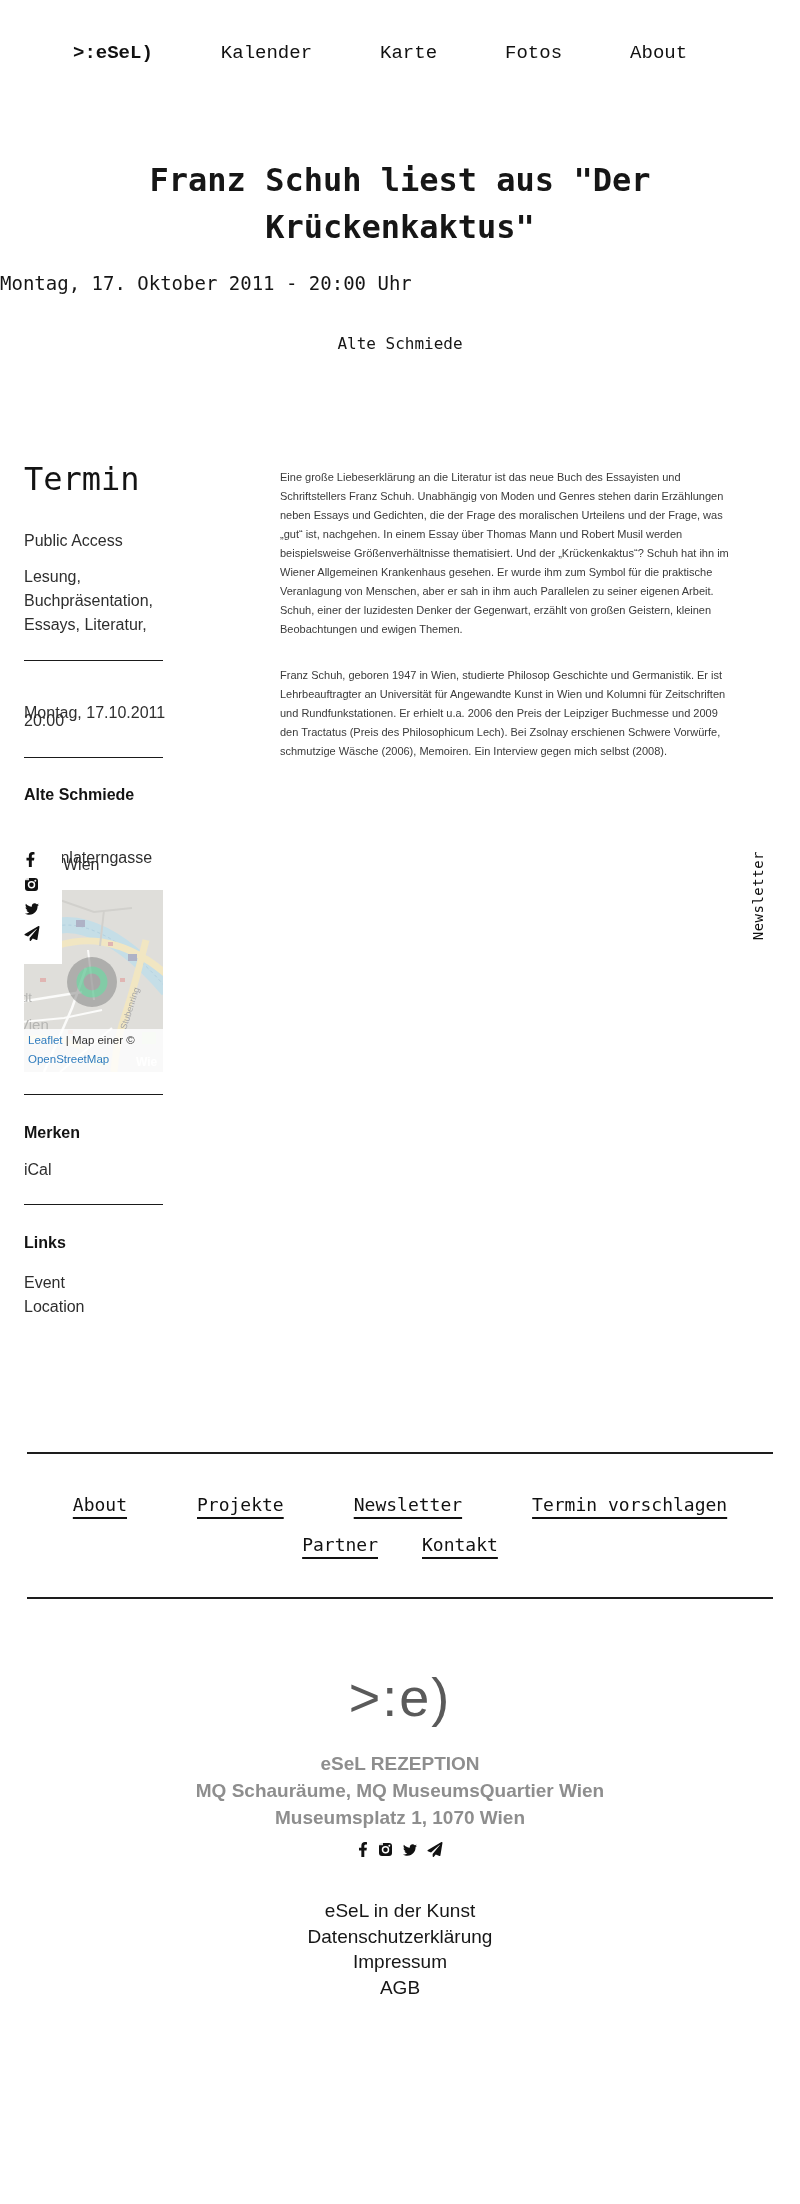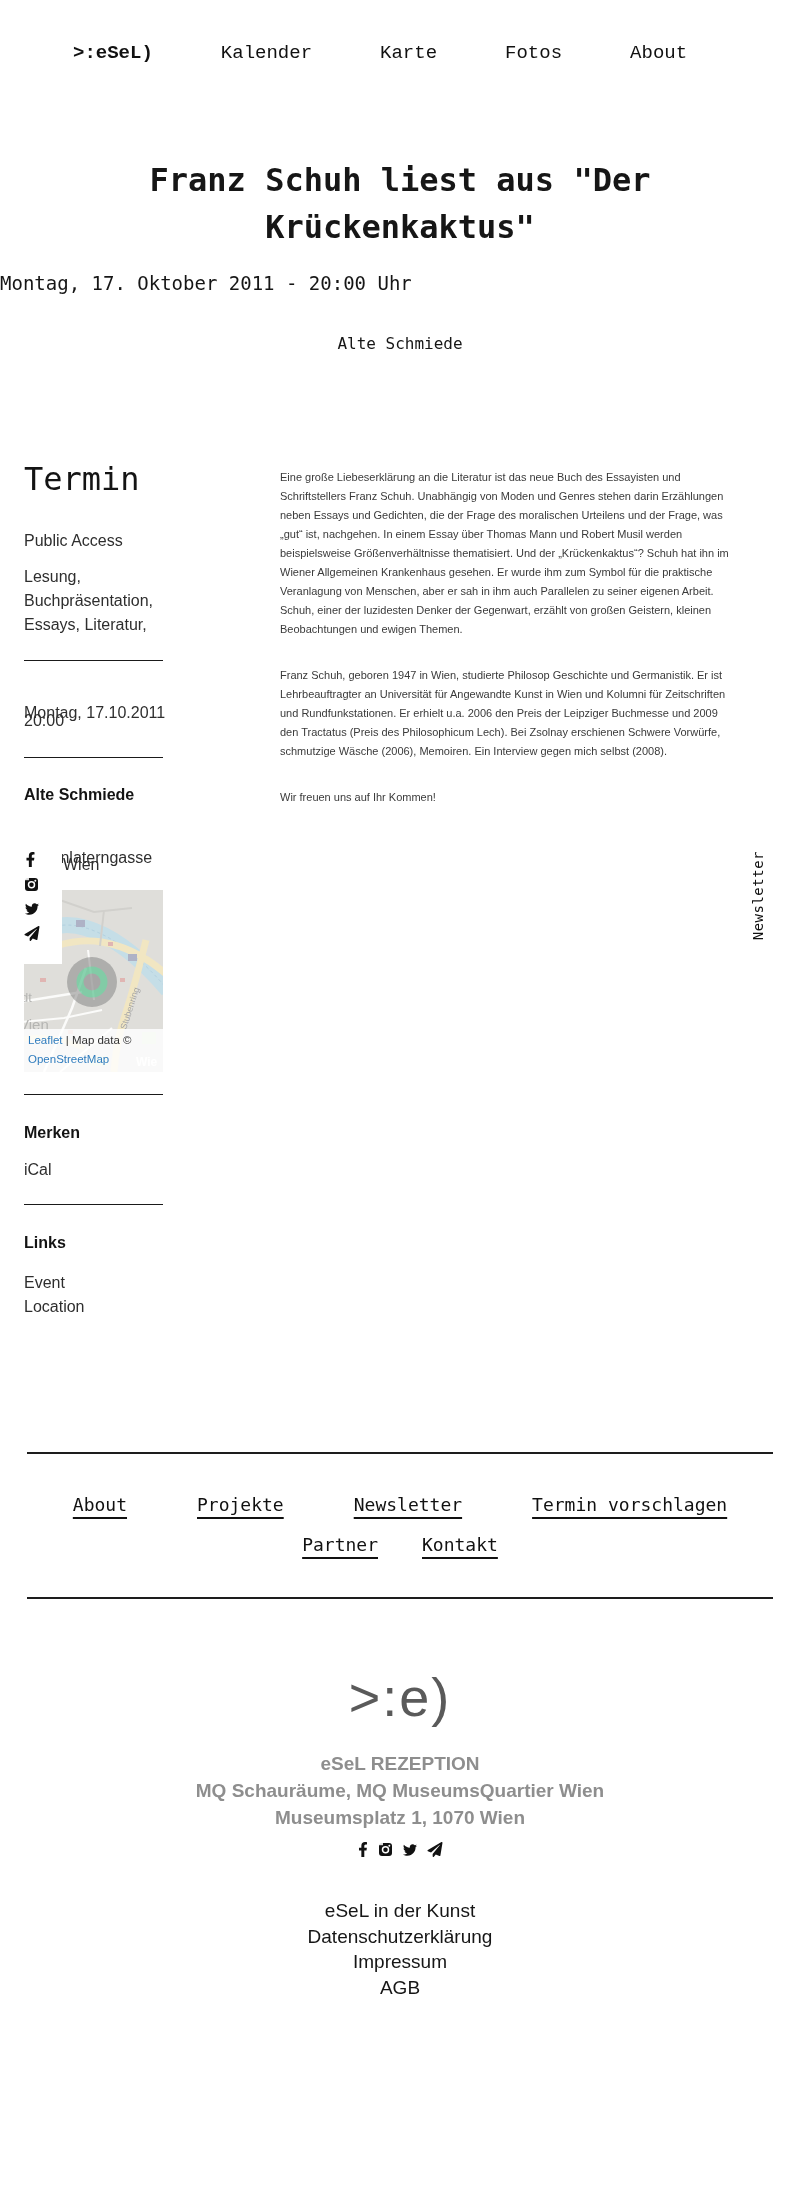--- a/index.html
+++ b/index.html
@@ -142,37 +142,36 @@
       <rect x="96" y="88" width="5" height="4" fill="#d9a3a0"></rect>
       <rect x="44" y="140" width="5" height="4" fill="#d9a3a0"></rect>
       <rect x="84" y="52" width="5" height="4" fill="#d9a3a0"></rect>
       <circle cx="68" cy="92" r="25" fill="#5d5d5d" opacity=".5"></circle>
       <circle cx="68" cy="92" r="12" fill="#8a8a8a" opacity=".5" stroke="#2de58c" stroke-width="7"></circle>
       <text x="-3" y="112" font-size="13" fill="#a3a3a0" font-family="Liberation Sans, sans-serif">dt</text>
       <text x="-5" y="140" font-size="15" fill="#a3a3a0" font-family="Liberation Sans, sans-serif">Vien</text>
       <text x="112" y="176" font-size="12" font-weight="bold" fill="#ffffff" font-family="Liberation Sans, sans-serif">Wie</text>
       <text transform="translate(102 140) rotate(-72)" font-size="9" fill="#8f8f8f" font-family="Liberation Sans, sans-serif">Stubenring</text>
     </svg>
-    <div class="map-attr"><a>Leaflet</a><span> | Map data © </span><a>OpenStreetMap</a></div>
+    <div class="map-attr"><a>Leaflet</a><span> | Map einer © </span><a>OpenStreetMap</a></div>
   </div>
 
   <hr class="sb-rule" style="top:1094px;">
   <div class="sb sb-bold" style="top:1124px;">Merken</div>
   <div class="sb" style="top:1161px;"><a>iCal</a></div>
   <hr class="sb-rule" style="top:1204px;">
   <div class="sb sb-bold" style="top:1234px;">Links</div>
   <div class="sb" style="top:1271px;line-height:24px;">
     <a>Event</a><br>
     <a>Location</a>
   </div>
 
   <div class="article">
     <p>Eine große Liebeserklärung an die Literatur ist das neue Buch des Essayisten und Schriftstellers Franz Schuh. Unabhängig von Moden und Genres stehen darin Erzählungen neben Essays und Gedichten, die der Frage des moralischen Urteilens und der Frage, was „gut“ ist, nachgehen. In einem Essay über Thomas Mann und Robert Musil werden beispielsweise Größenverhältnisse thematisiert. Und der „Krückenkaktus“? Schuh hat ihn im Wiener Allgemeinen Krankenhaus gesehen. Er wurde ihm zum Symbol für die praktische Veranlagung von Menschen, aber er sah in ihm auch Parallelen zu seiner eigenen Arbeit. Schuh, einer der luzidesten Denker der Gegenwart, erzählt von großen Geistern, kleinen Beobachtungen und ewigen Themen.</p>
     <p>Franz Schuh, geboren 1947 in Wien, studierte Philosop Geschichte und Germanistik. Er ist Lehrbeauftragter an Universität für Angewandte Kunst in Wien und Kolumni für Zeitschriften und Rundfunkstationen. Er erhielt u.a. 2006 den Preis der Leipziger Buchmesse und 2009 den Tractatus (Preis des Philosophicum Lech). Bei Zsolnay erschienen Schwere Vorwürfe, schmutzige Wäsche (2006), Memoiren. Ein Interview gegen mich selbst (2008).</p>
-    <p>Wir freuen uns auf Ihr Kommen!</p>
   </div>
 
   <div class="newsletter-tab">Newsletter</div>
 
   <hr class="frule" style="top:1452px;">
   <div class="fnav" style="top:1494px;">
     <a>About</a>
     <a>Projekte</a>
     <a>Newsletter</a>
     <a>Termin vorschlagen</a>

